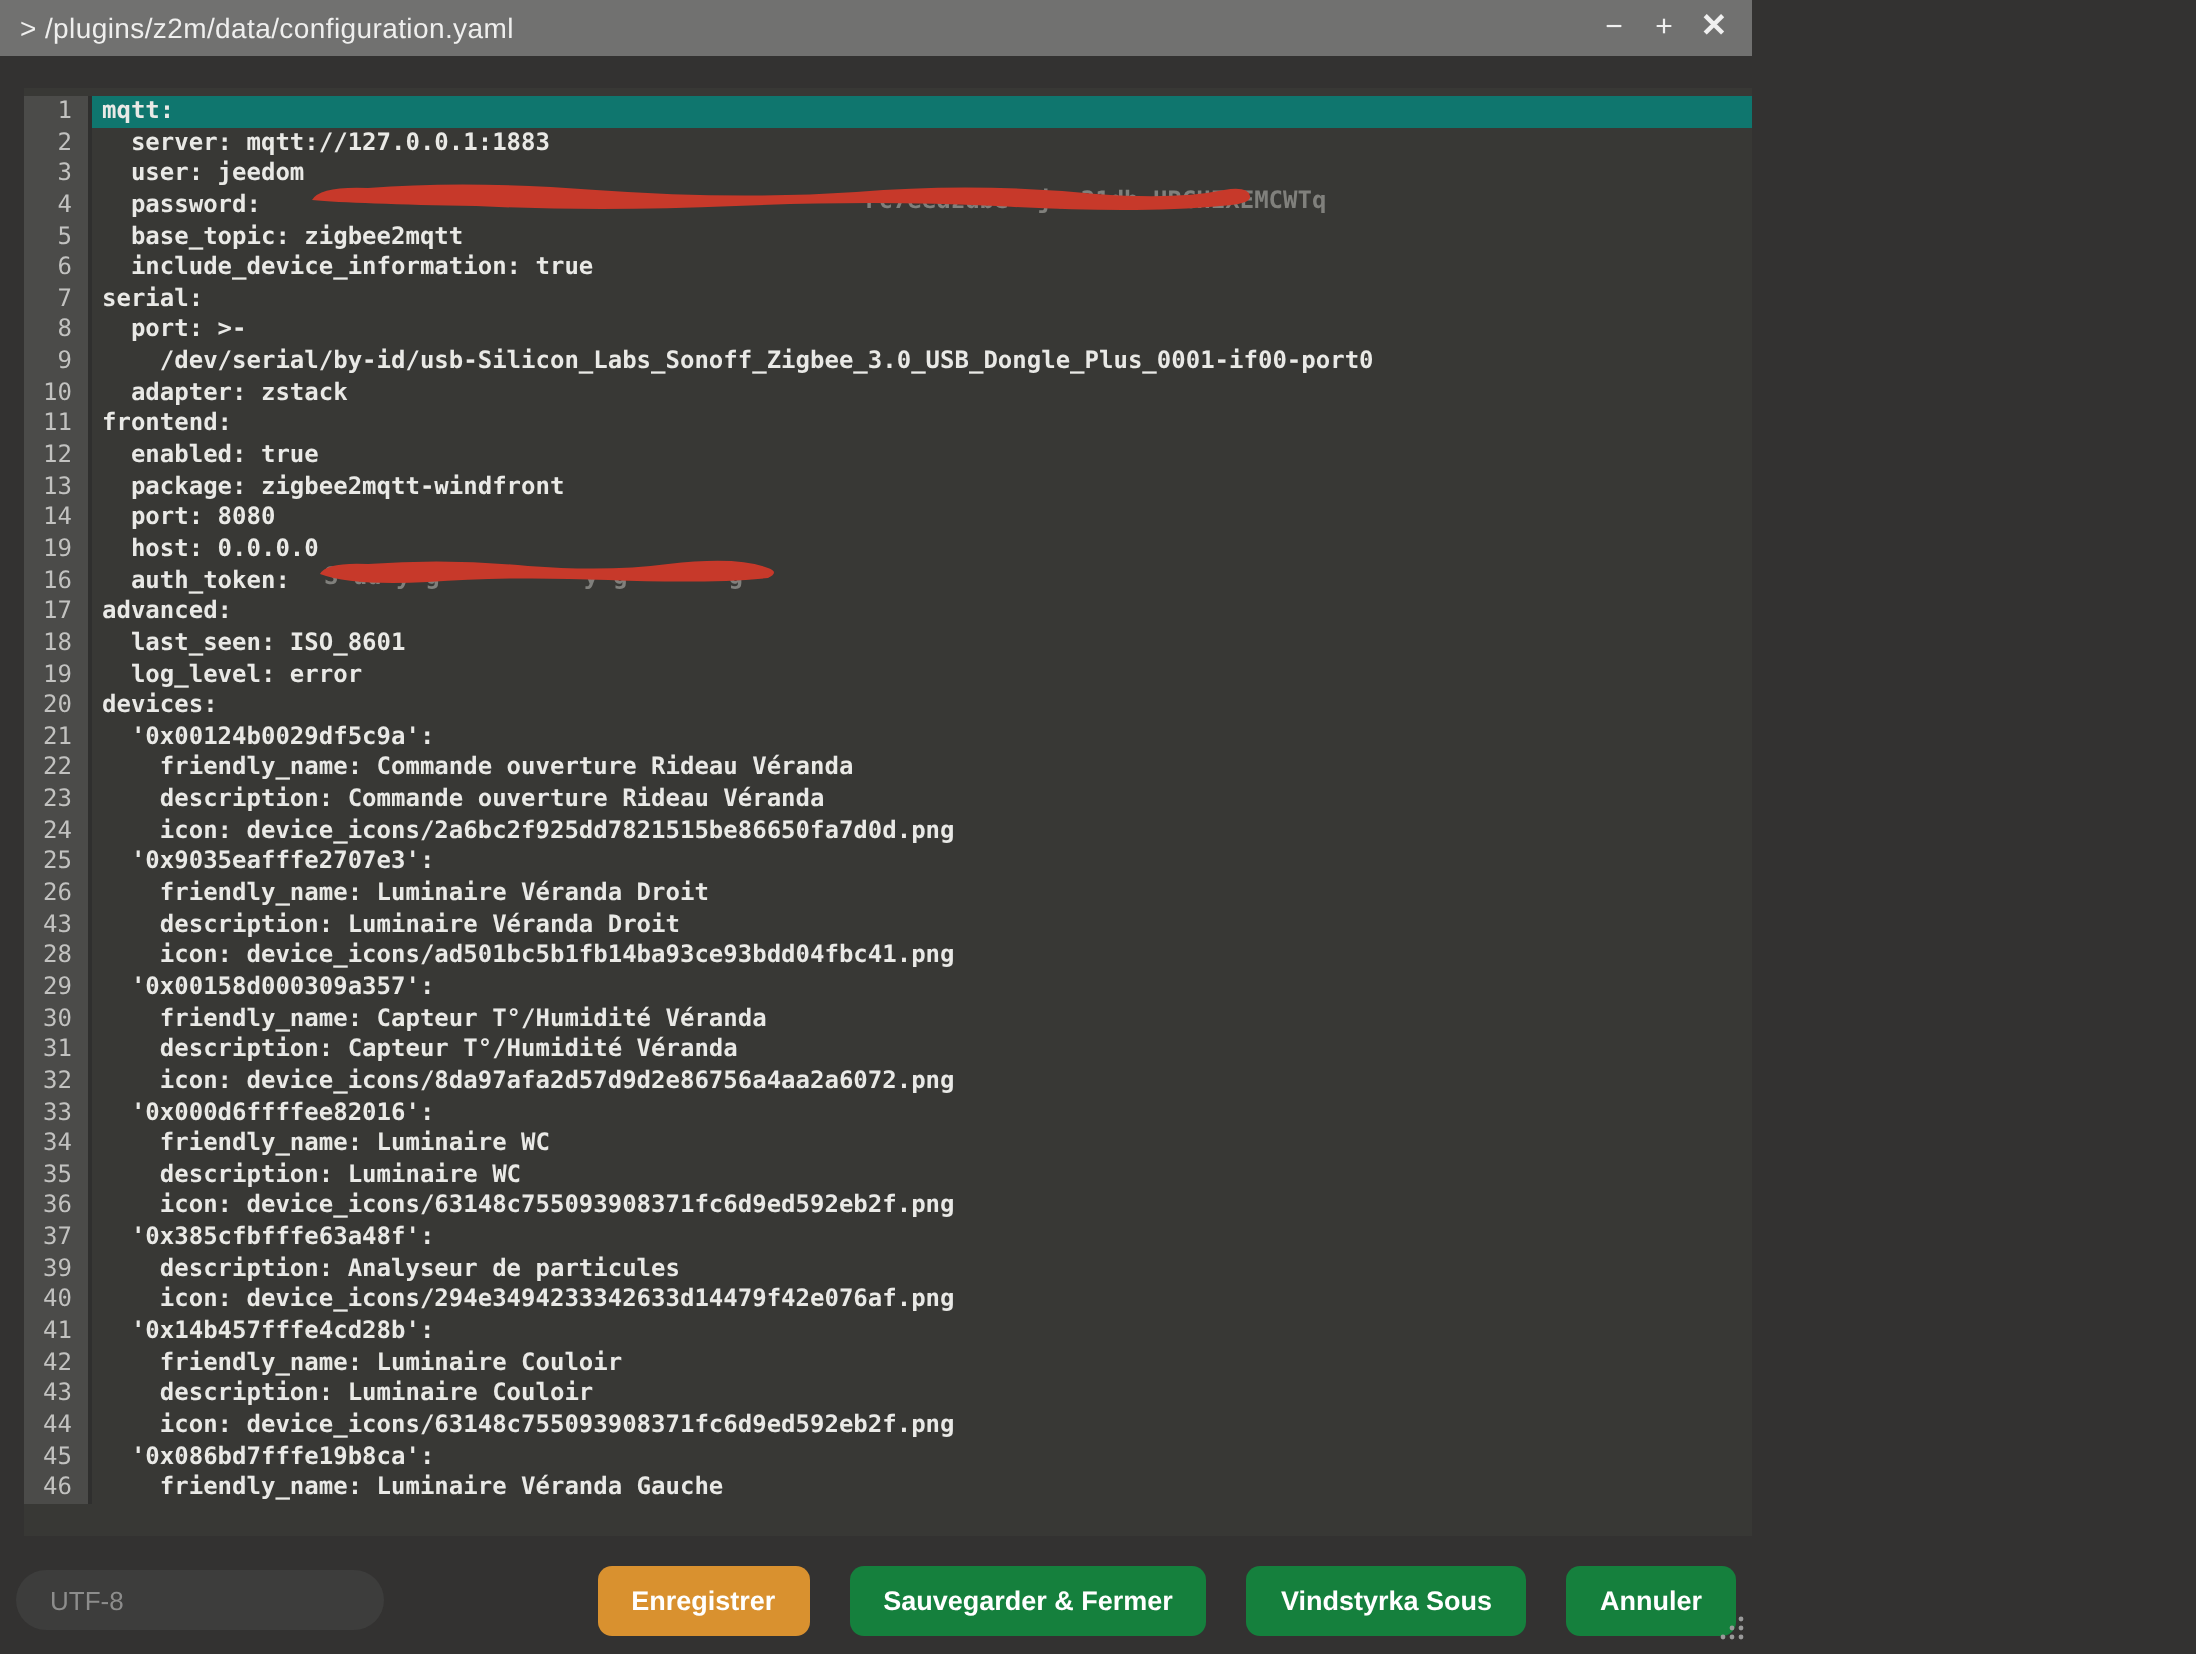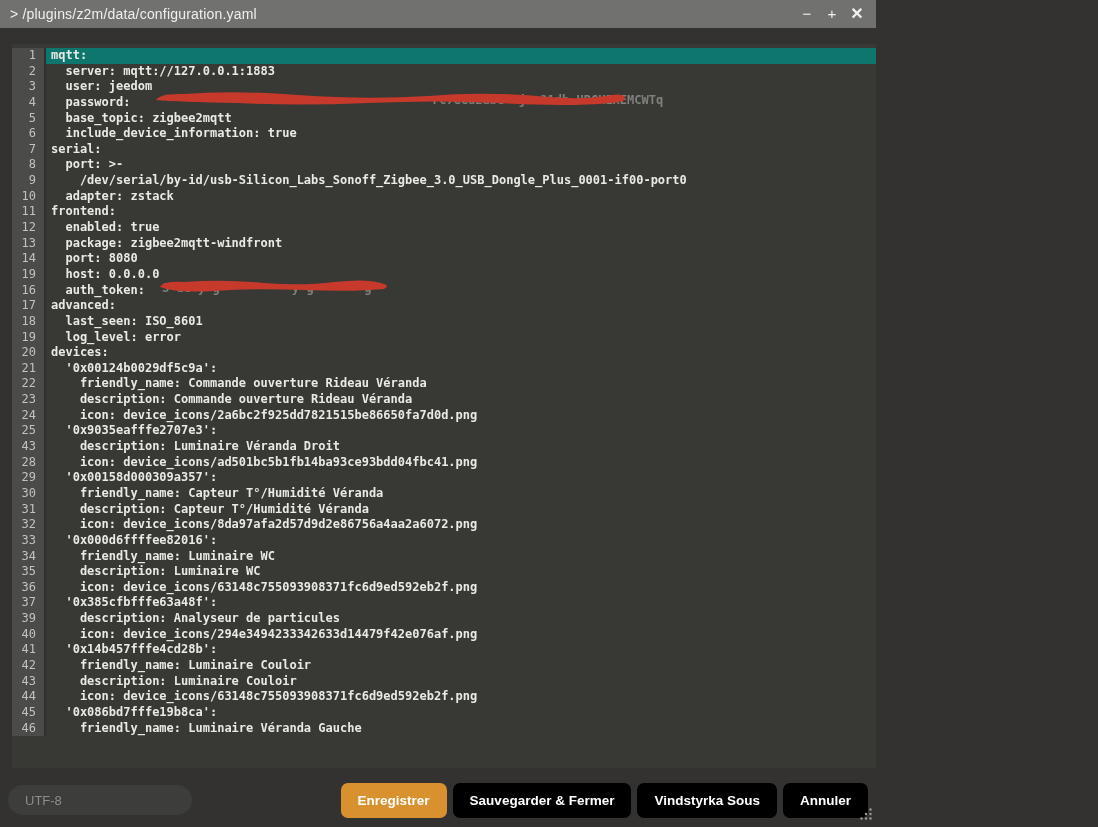--- a/index.html
+++ b/index.html
@@ -42,28 +42,28 @@
   }
   .scribble { position:absolute; z-index:2; }
   
   .encoding {
     position:absolute; left:8px; bottom:12px; width:184px; height:30px;
     border-radius:15px; border:none; outline:none; background:#3d3d3c;
     color:#ffffff; font-family:"Liberation Sans", sans-serif; font-size:13px;
     padding:0 17px; box-sizing:border-box;
   }
   .encoding::placeholder { color:#8d8d8c; opacity:1; }
-  .buttons { position:absolute; right:8px; bottom:9px; display:flex; gap:6px; }
+  .buttons { position:absolute; right:8px; bottom:9px; display:flex; gap:20px; }
   .btn {
     height:35px; border:none; border-radius:7px; color:#fff;
     font-family:"Liberation Sans", sans-serif; font-size:13.5px; font-weight:bold;
     padding:0 17px; cursor:pointer;
   }
   .btn.orange { background:#d9912f; }
-  .btn.green  { background:#000000; }
+  .btn.green  { background:#15803d; }
   .grip { position:absolute; right:3px; bottom:6px; width:14px; height:14px; cursor:nwse-resize; }
 </style>
 </head>
 <body>
 
 <div class="window">
 
   <div class="titlebar">
     <span class="title">&gt; /plugins/z2m/data/configuration.yaml</span>
     <div class="controls">
@@ -167,20 +167,24 @@
           <span class="gutter">23</span>
           <span class="code">    description: Commande ouverture Rideau Véranda</span>
         </div>
         <div class="row">
           <span class="gutter">24</span>
           <span class="code">    icon: device_icons/2a6bc2f925dd7821515be86650fa7d0d.png</span>
         </div>
         <div class="row">
           <span class="gutter">25</span>
           <span class="code">  '0x9035eafffe2707e3':</span>
+        </div>
+        <div class="row">
+          <span class="gutter">26</span>
+          <span class="code">    friendly_name: Luminaire Véranda Droit</span>
         </div>
         <div class="row">
           <span class="gutter">43</span>
           <span class="code">    description: Luminaire Véranda Droit</span>
         </div>
         <div class="row">
           <span class="gutter">28</span>
           <span class="code">    icon: device_icons/ad501bc5b1fb14ba93ce93bdd04fbc41.png</span>
         </div>
         <div class="row">

